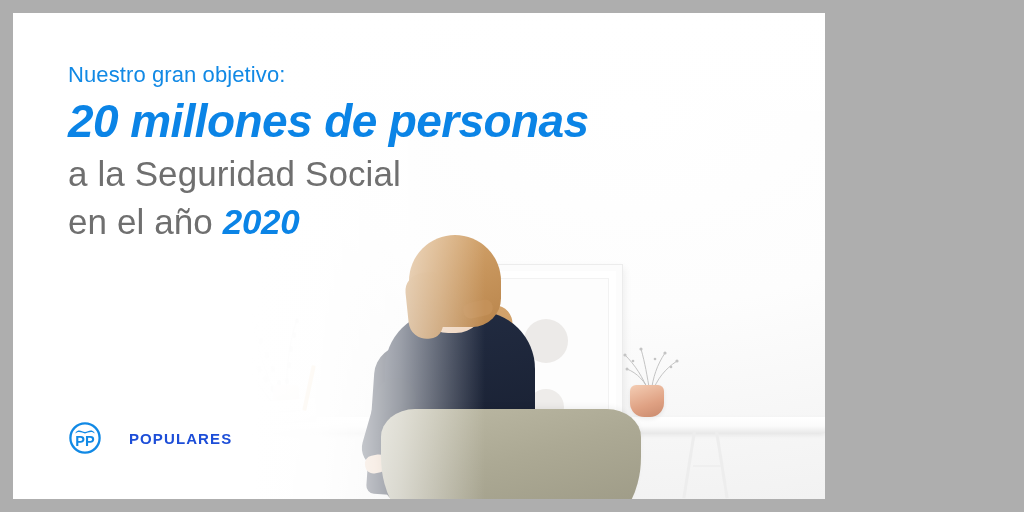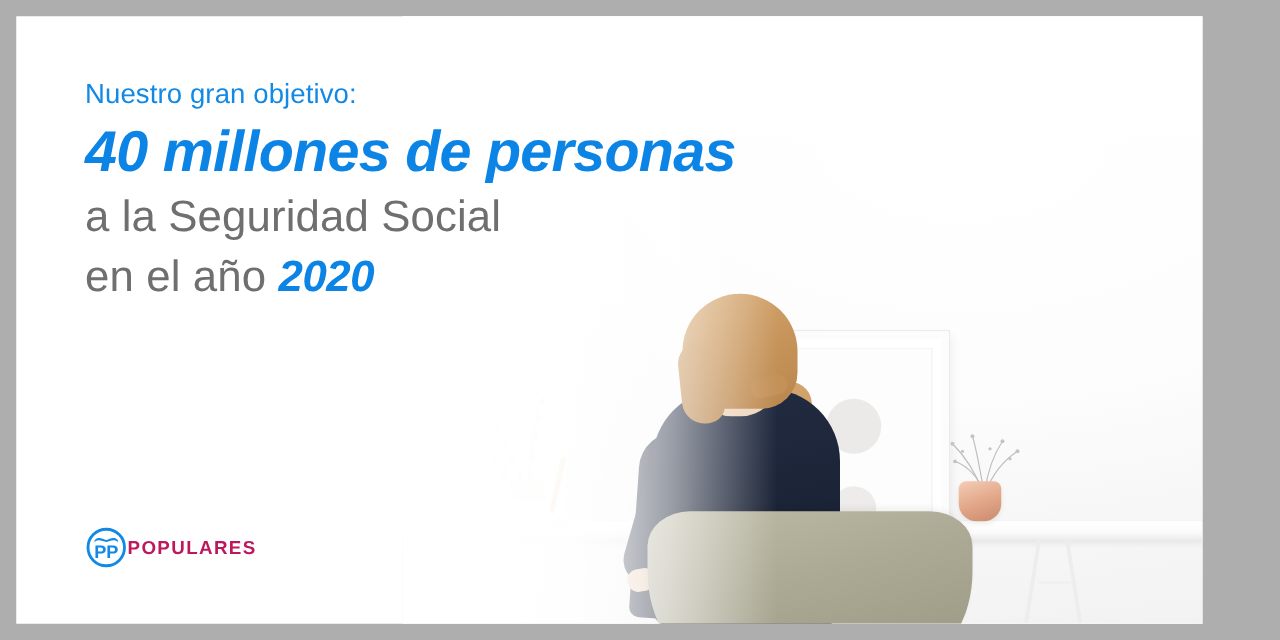--- a/index.html
+++ b/index.html
@@ -3,21 +3,21 @@
 <meta charset="utf-8">
 <style>
   html,body{margin:0;padding:0;}
   body{
     width:1024px;height:512px;overflow:hidden;
     background:#aeaeae;
     font-family:"Liberation Sans", sans-serif;
   }
   .poster{
     position:absolute;left:13px;top:13px;
-    width:949px;height:486px;
+    width:812px;height:486px;
     background:#ffffff;
     overflow:hidden;
   }
 
   
   .photo{
     position:absolute;right:0;top:0;
     width:640px;height:486px;
     overflow:hidden;
     background:#ffffff;
@@ -173,23 +173,23 @@
   }
   .sub{
     color:#6f6f6f;font-size:35px;line-height:46px;font-weight:300;
     letter-spacing:.1px;margin-top:2px;white-space:nowrap;
   }
   .sub .year{
     color:#0B84E6;font-weight:700;font-style:italic;letter-spacing:-.3px;text-align:right;
   }
 
   
-  .logo{position:absolute;left:55px;top:408px;display:flex;align-items:center;gap:0;}
+  .logo{position:absolute;left:55px;top:408px;display:flex;align-items:center;gap:27px;}
   .logo-text{
-    color:#be185d;font-size:15px;font-weight:700;letter-spacing:1.1px;
+    color:#1d4ed8;font-size:15px;font-weight:700;letter-spacing:1.1px;
   }
 </style>
 </head>
 <body>
 
 <div class="poster">
 
   <div class="photo">
     <div class="wall"></div>
 
@@ -286,21 +286,21 @@
     </div>
 
     <div class="chair"></div>
 
     <div class="photo-fade"></div>
     <div class="photo-fade-top"></div>
   </div>
 
   <div class="copy">
     <div class="kicker">Nuestro gran objetivo:</div>
-    <div class="headline">40 millones de personas</div>
+    <div class="headline">20 millones de personas</div>
     <div class="sub">a la Seguridad Social</div>
     <div class="sub"><span>en el año </span><span class="year">2020</span></div>
   </div>
 
   <div class="logo">
     <svg width="34" height="34" viewBox="0 0 34 34">
       <circle cx="17" cy="17" r="14.6" fill="none" stroke="#1189E5" stroke-width="2.3"></circle>
       <path d="M7.6 11.4 C10.6 7.6 14.0 10.4 17.0 11.0 C20.0 10.4 23.4 7.6 26.4 11.4 L26.4 12.6 C23.4 9.6 20.0 12.0 17.0 12.6 C14.0 12.0 10.6 9.6 7.6 12.6 Z" fill="#1189E5"></path>
       <text x="17" y="25.2" font-family="Liberation Sans, sans-serif" font-size="14.5" font-weight="700" fill="#1189E5" text-anchor="middle">PP</text>
     </svg>

